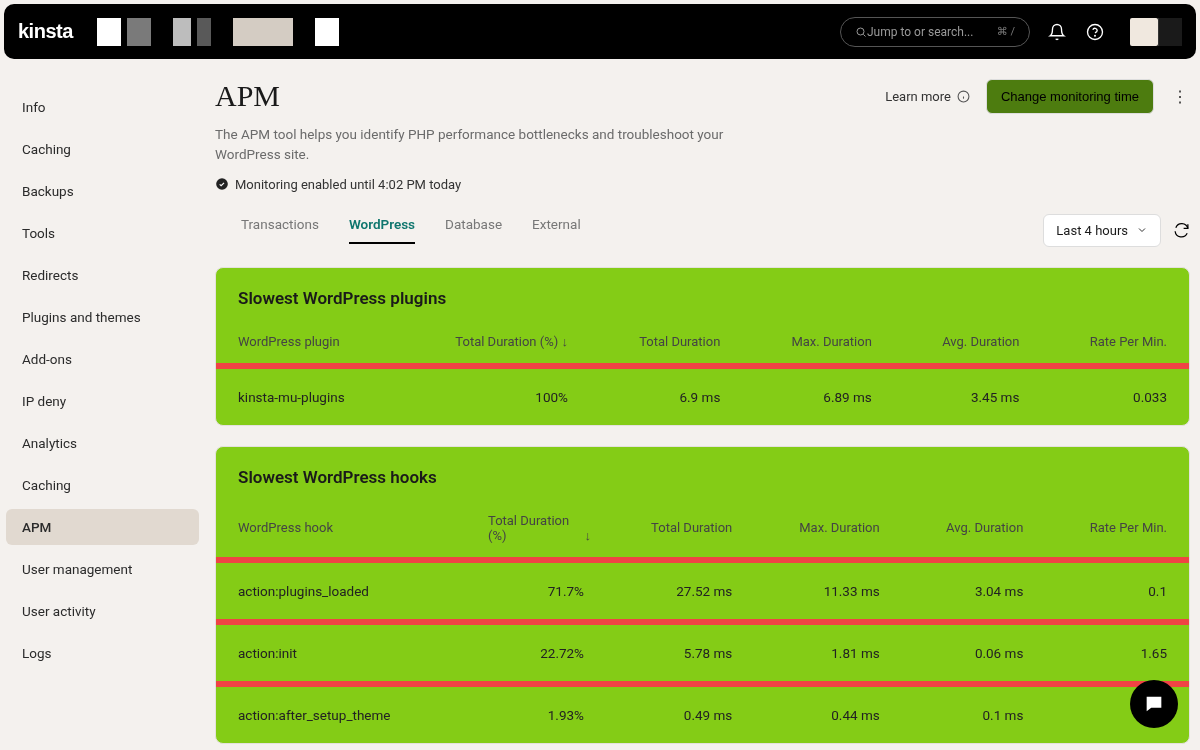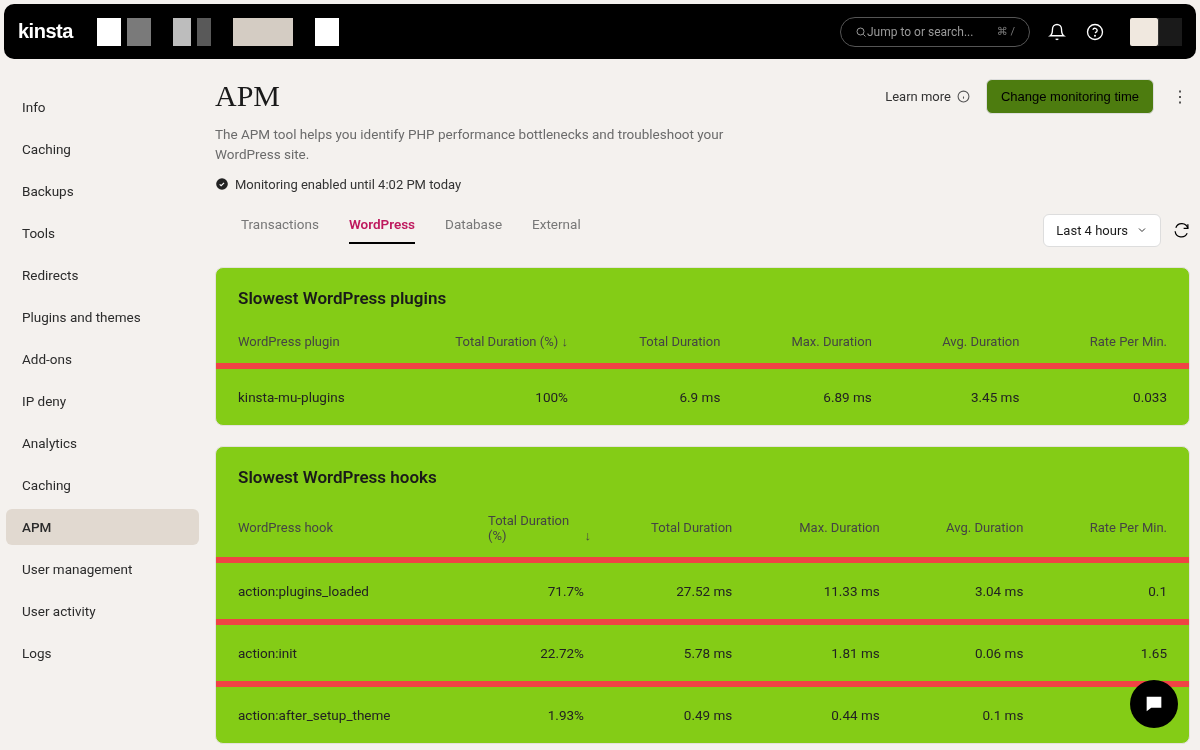--- a/index.html
+++ b/index.html
@@ -34,21 +34,21 @@
 .learn-more { color: #333; font-size: 13px; cursor: pointer; display: inline-flex; align-items: center; gap: 6px; }
 .btn-white { background: #4d7c0f; border: 1px solid #ddd; border-radius: 6px; padding: 9px 14px; font-size: 13px; font-weight: 500; cursor: pointer; }
 .kebab { width: 20px; display: flex; justify-content: center; cursor: pointer; color: #333; font-size: 16px; }
 
 .page-desc { color: #6b6b6b; margin-top: 10px; max-width: 540px; line-height: 1.5; font-size: 13.5px; }
 .status-line { margin-top: 12px; display: flex; align-items: center; gap: 6px; color: #333; font-size: 13px; }
 
 .tabs-row { display: flex; align-items: center; margin-top: 22px; }
 .tabs { display: flex; gap: 30px; padding-left: 26px; }
 .tab { padding-bottom: 10px; color: #777; cursor: pointer; font-size: 13.5px; }
-.tab.active { color: #be185d; font-weight: 600; border-bottom: 2px solid #000; }
+.tab.active { color: #0f766e; font-weight: 600; border-bottom: 2px solid #000; }
 .time-controls { margin-left: auto; display: flex; align-items: center; gap: 12px; }
 .time-select { background: #fff; border: 1px solid #ddd; border-radius: 6px; padding: 8px 12px; font-size: 13px; display: inline-flex; align-items: center; gap: 8px; cursor: pointer; }
 
 .card { background: #84cc16; border: 1px solid #e4e1dd; border-radius: 8px; margin-top: 20px; padding: 0; }
 .card-title { font-size: 17px; font-weight: 600; padding: 20px 22px 16px 22px; }
 table { width: 100%; border-collapse: collapse; }
 th { text-align: left; font-weight: 400; color: #444; font-size: 13px; padding: 10px 22px 14px 22px; }
 th.ra, td.ra { text-align: right; }
 th.sortcol { white-space: nowrap; }
 tbody tr { border-top: 6px solid #ef4444; margin-left: 45px; }

